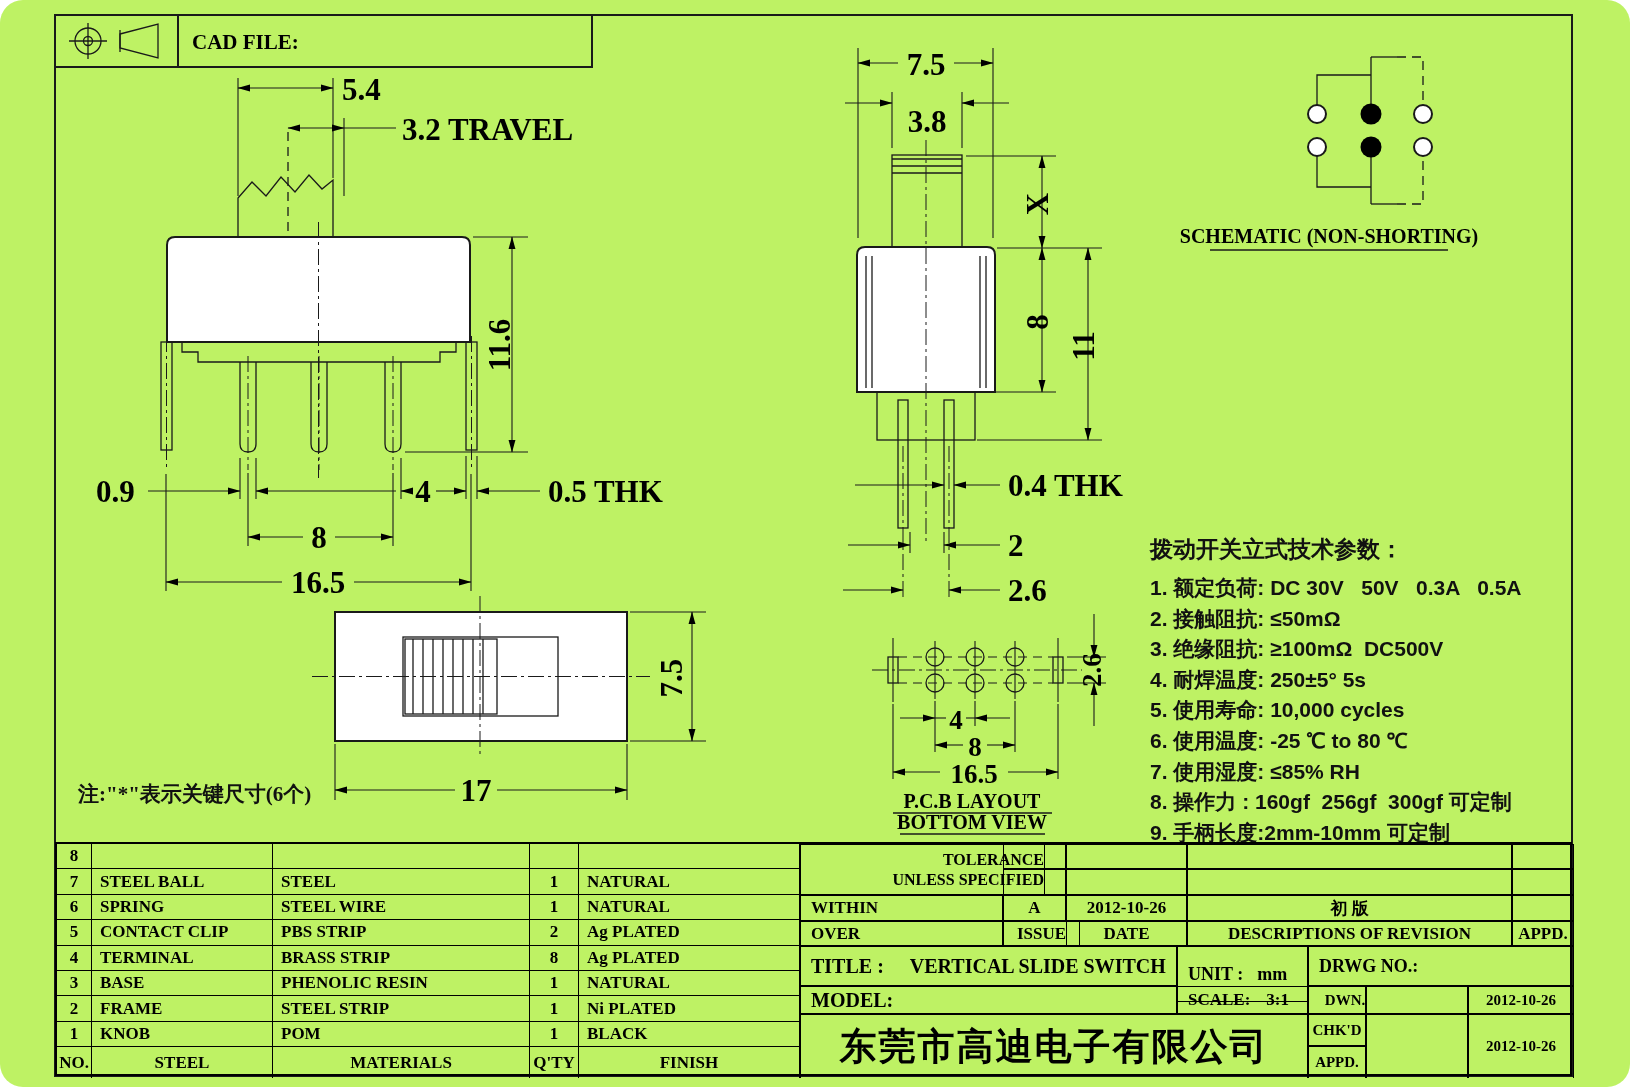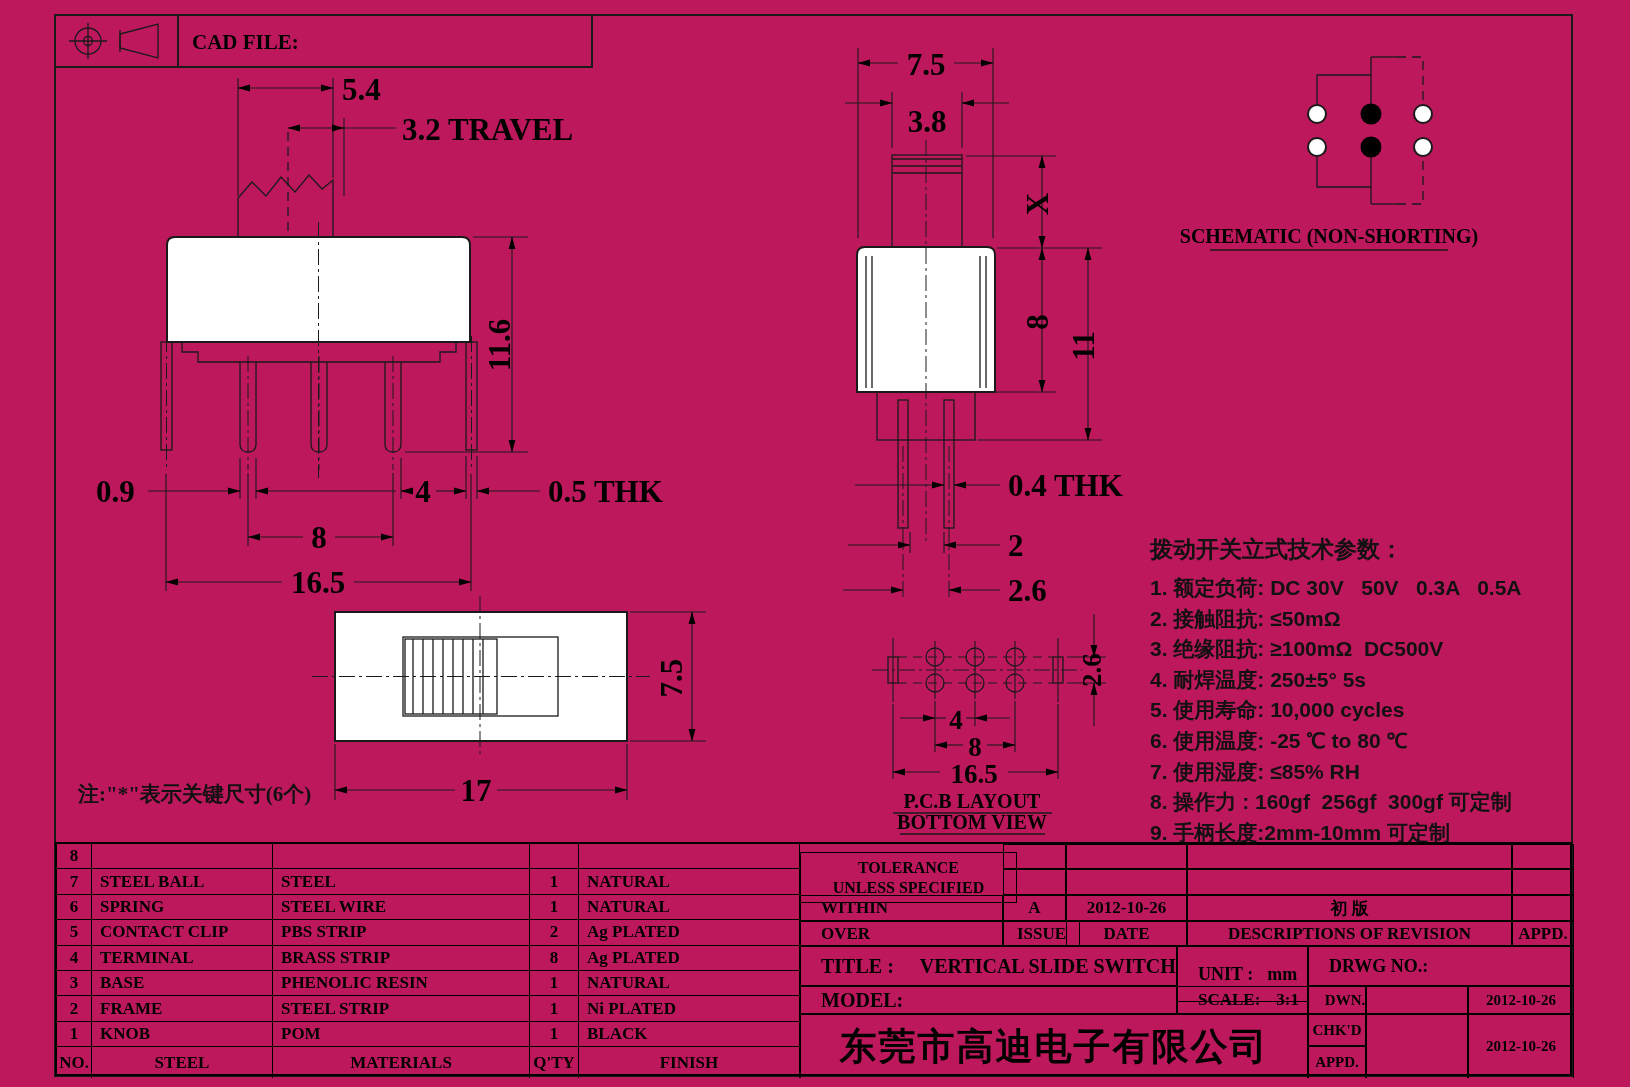--- a/index.html
+++ b/index.html
@@ -1,16 +1,16 @@
 <!DOCTYPE html>
 <html><head>
 <meta charset="utf-8">
 <style>
   html,body{margin:0;padding:0;background:#fff;}
-  #page{position:relative;width:1630px;height:1087px;background:#be185d;font-family:"Liberation Sans",sans-serif;overflow:hidden;}
+  #page{position:relative;width:1630px;height:1087px;background:#bef264;font-family:"Liberation Sans",sans-serif;overflow:hidden;border-radius:23px;}
   svg text{fill:#000;}
   .ln{stroke:#1a1a1a;stroke-width:2;fill:none;}
   .fw{fill:#fff;}
   .tn{stroke:#1a1a1a;stroke-width:1.3;fill:none;}
   .dm{stroke:#1a1a1a;stroke-width:1.1;fill:none;}
   .dash{stroke-dasharray:9 6;}
   .cl{stroke:#1a1a1a;stroke-width:1;fill:none;stroke-dasharray:16 4 3 4;}
   text.d{font:bold 31px "Liberation Serif",serif;}
   text.s{font:bold 20px "Liberation Serif",serif;}
   text.h{font:bold 21px "Liberation Serif",serif;}
@@ -20,21 +20,21 @@
   #specs .i{font:bold 21px "Liberation Sans",sans-serif;line-height:30.6px;white-space:pre;}
   #note{position:absolute;left:78px;top:780px;font:bold 21px "Liberation Serif",serif;color:#111;}
   
   #tableblock{position:absolute;left:55px;top:842px;width:1517px;height:234px;border:2px solid #000;box-sizing:border-box;background:transparent;}
   #partsgrid{position:absolute;left:0;top:0;display:grid;grid-template-columns:35px 181px 257px 49px 221px;grid-template-rows:repeat(8,25.4px) 30.8px;width:743px;height:230px;}
   .pc{border-right:1.6px solid #000;border-bottom:1.6px solid #000;display:flex;align-items:center;font:bold 17px "Liberation Serif",serif;box-sizing:border-box;overflow:hidden;}
   .pc.c{justify-content:center;}
   .pc.pl{padding-left:8px;}
   .pc.nb{border-bottom:none;}
   .tb{position:absolute;border:1.3px solid #000;display:flex;align-items:center;justify-content:center;font:bold 17px "Liberation Serif",serif;box-sizing:border-box;overflow:hidden;}
-  .tb.left{justify-content:flex-start;padding-left:20px;}
+  .tb.left{justify-content:flex-start;padding-left:10px;}
   .tb.small{font-size:15px;}
   .tb .lbl{margin-right:26px;}
   .company{font:bold 37px "Liberation Sans",sans-serif;letter-spacing:2px;}
   .twoLine{flex-direction:column;justify-content:center;line-height:20px;font-size:16px;}
 </style>
 </head>
 <body>
 <div id="page">
 
 <svg width="1630" height="1087" viewBox="0 0 1630 1087" style="position:absolute;left:0;top:0;">
@@ -356,21 +356,21 @@
     <div class="pc c">1</div>
     <div class="pc pl">BLACK</div>
 
     <div class="pc c nb">NO.</div>
     <div class="pc c nb">STEEL</div>
     <div class="pc c nb">MATERIALS</div>
     <div class="pc c nb">Q'TY</div>
     <div class="pc c nb">FINISH</div>
   </div>
 
-  <div class="tb twoLine" style="left:743px;top:8px;width:217px;height:51px;">
+  <div class="tb twoLine" style="left:743px;top:0;width:245px;height:51px;align-items:flex-end;">
     <div>TOLERANCE</div>
     <div>UNLESS  SPECIFIED</div>
   </div>
   <div class="tb" style="left:946px;top:0;width:63px;height:25px;"></div>
   <div class="tb" style="left:946px;top:25px;width:63px;height:26px;"></div>
   <div class="tb" style="left:1009px;top:0;width:121px;height:25px;"></div>
   <div class="tb" style="left:1009px;top:25px;width:121px;height:26px;"></div>
   <div class="tb" style="left:1130px;top:0;width:325px;height:25px;"></div>
   <div class="tb" style="left:1130px;top:25px;width:325px;height:26px;"></div>
   <div class="tb" style="left:1455px;top:0;width:62px;height:25px;"></div>

